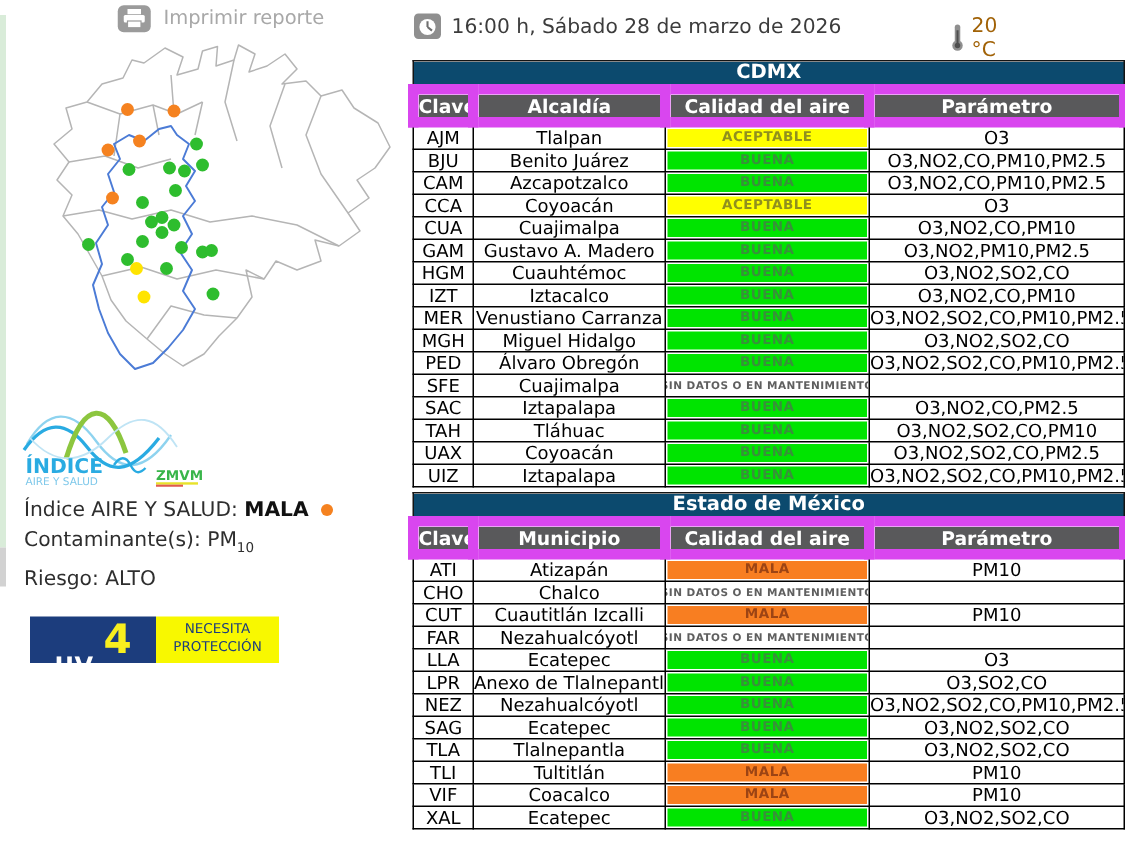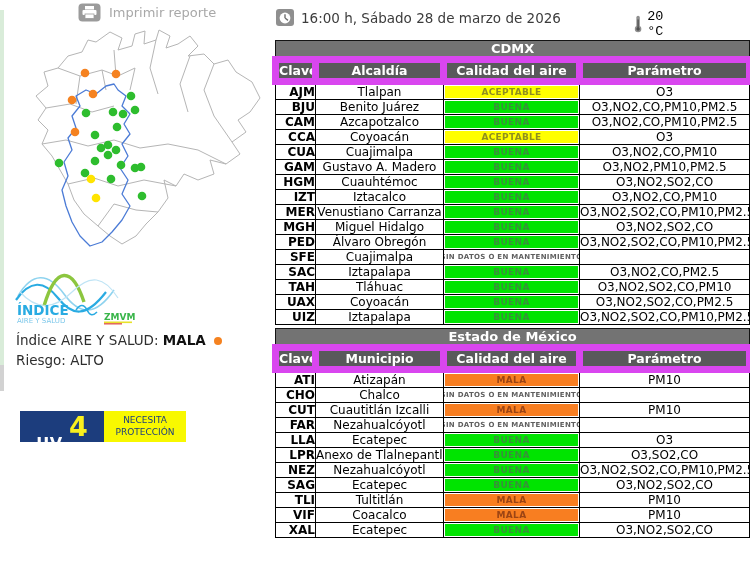--- a/index.html
+++ b/index.html
@@ -10,21 +10,21 @@
   
   .left-strip { position:absolute; left:0; top:10px; width:4px; height:355px; background:#d9ecd9; }
   .left-strip-tail { position:absolute; left:0; top:365px; width:4px; height:26px; background:#d2d2d2; }
 
   
   .print-btn { position:absolute; left:78px; top:3px; display:flex; align-items:center; gap:8px; cursor:pointer; }
   .print-label { color:#a8a8a8; font-size:13px; }
   .hdr-datetime { position:absolute; left:276px; top:9px; display:flex; align-items:center; gap:7px;
     color:#3c3c3c; font-size:13.5px; }
   .hdr-temp { position:absolute; left:634px; top:9px; display:flex; align-items:center; gap:5px;
-    color:#000000; font-size:13.5px;font-family:Liberation Mono, monospace; }
+    color:#a16207; font-size:13.5px; }
   .icon-box { width:18px; height:17px; background:#8f8f8f; border-radius:3px; display:flex;
     align-items:center; justify-content:center; }
 
   
   .map-wrap { position:absolute; left:18px; top:28px; width:244px; height:232px; }
 
   
   .logo-wrap { position:absolute; left:14px; top:258px; width:130px; height:68px; }
 
   
@@ -44,28 +44,28 @@
   .uv-value { color:#f8ef1e; font-size:27px; font-weight:bold; line-height:1; }
   .uv-right { width:82px; height:31px; background:#f8f800; display:flex; align-items:center; justify-content:center; }
   .uv-msg { color:#1c3d7d; font-size:9px; font-weight:normal; text-align:center; width:70px; line-height:1.25; }
 
   
   .tbl { position:absolute; left:272px; width:474px; border-collapse:collapse; table-layout:fixed;
     font-size:12px; color:#000; background:#fff; }
   .tbl-cdmx { top:40px; }
   .tbl-edomex { top:328px; }
   .tbl th, .tbl td { border:1px solid #000; text-align:center; overflow:hidden; white-space:nowrap; }
-  .tbl .title-row th { background:#737373; color:#fff; font-size:13px; font-weight:bold; height:17px; border:1px solid #141414; }
+  .tbl .title-row th { background:#0c4a6e; color:#fff; font-size:13px; font-weight:bold; height:17px; border:1px solid #141414; }
   .tbl .head-row th { background:#59595b; color:#fff; font-size:12.5px; font-weight:bold; height:16px; border:7px solid #d946ef; }
   .tbl td { height:15px; padding:0; }
   .col-clave { width:40px; }
   .col-name { width:128px; }
   .col-status { width:136px; }
   .col-param { width:170px; }
-  td.clave { font-weight:bold;text-align:right; }
+  td.clave { font-weight:normal; }
   td.status-cell { padding:1px; }
   .status-pill { width:100%; height:100%; display:flex; align-items:center; justify-content:center;
     font-weight:bold; letter-spacing:0.3px; }
 </style>
 </head>
 <body>
 
 <div id="app">
 
   <div class="left-strip"></div>
@@ -161,20 +161,24 @@
     </svg>
   </div>
 
   <div class="ias-block">
     <div class="ias-line">
       <span>Índice AIRE Y SALUD:</span>
       <span class="ias-value">MALA</span>
       <span class="ias-dot" id="ias-dot" style="background: rgb(245, 130, 32);"></span>
     </div>
     <div class="ias-line">
+      <span>Contaminante(s):</span>
+      <span>PM</span><sub class="pm">10</sub>
+    </div>
+    <div class="ias-line">
       <span>Riesgo:</span>
       <span>ALTO</span>
     </div>
   </div>
 
   <div class="uv-wrap">
     <div class="uv-left">
       <span class="uv-texts">
         <span class="uv-small">ÍNDICE</span>
         <span class="uv-big">UV</span>
@@ -413,20 +417,28 @@
         </tr>
         <tr>
           <td class="clave">SAG</td>
           <td>Ecatepec</td>
           <td class="status-cell">
             <div class="status-pill" style="background: rgb(0, 228, 0); color: rgb(56, 145, 58); font-size: 9px;">BUENA</div>
           </td>
           <td>O3,NO2,SO2,CO</td>
         </tr>
         <tr>
+          <td class="clave">TLA</td>
+          <td>Tlalnepantla</td>
+          <td class="status-cell">
+            <div class="status-pill" style="background: rgb(0, 228, 0); color: rgb(56, 145, 58); font-size: 9px;">BUENA</div>
+          </td>
+          <td>O3,NO2,SO2,CO</td>
+        </tr>
+        <tr>
           <td class="clave">TLI</td>
           <td>Tultitlán</td>
           <td class="status-cell">
             <div class="status-pill" style="background: rgb(248, 126, 33); color: rgb(156, 68, 20); font-size: 9px;">MALA</div>
           </td>
           <td>PM10</td>
         </tr>
         <tr>
           <td class="clave">VIF</td>
           <td>Coacalco</td>

